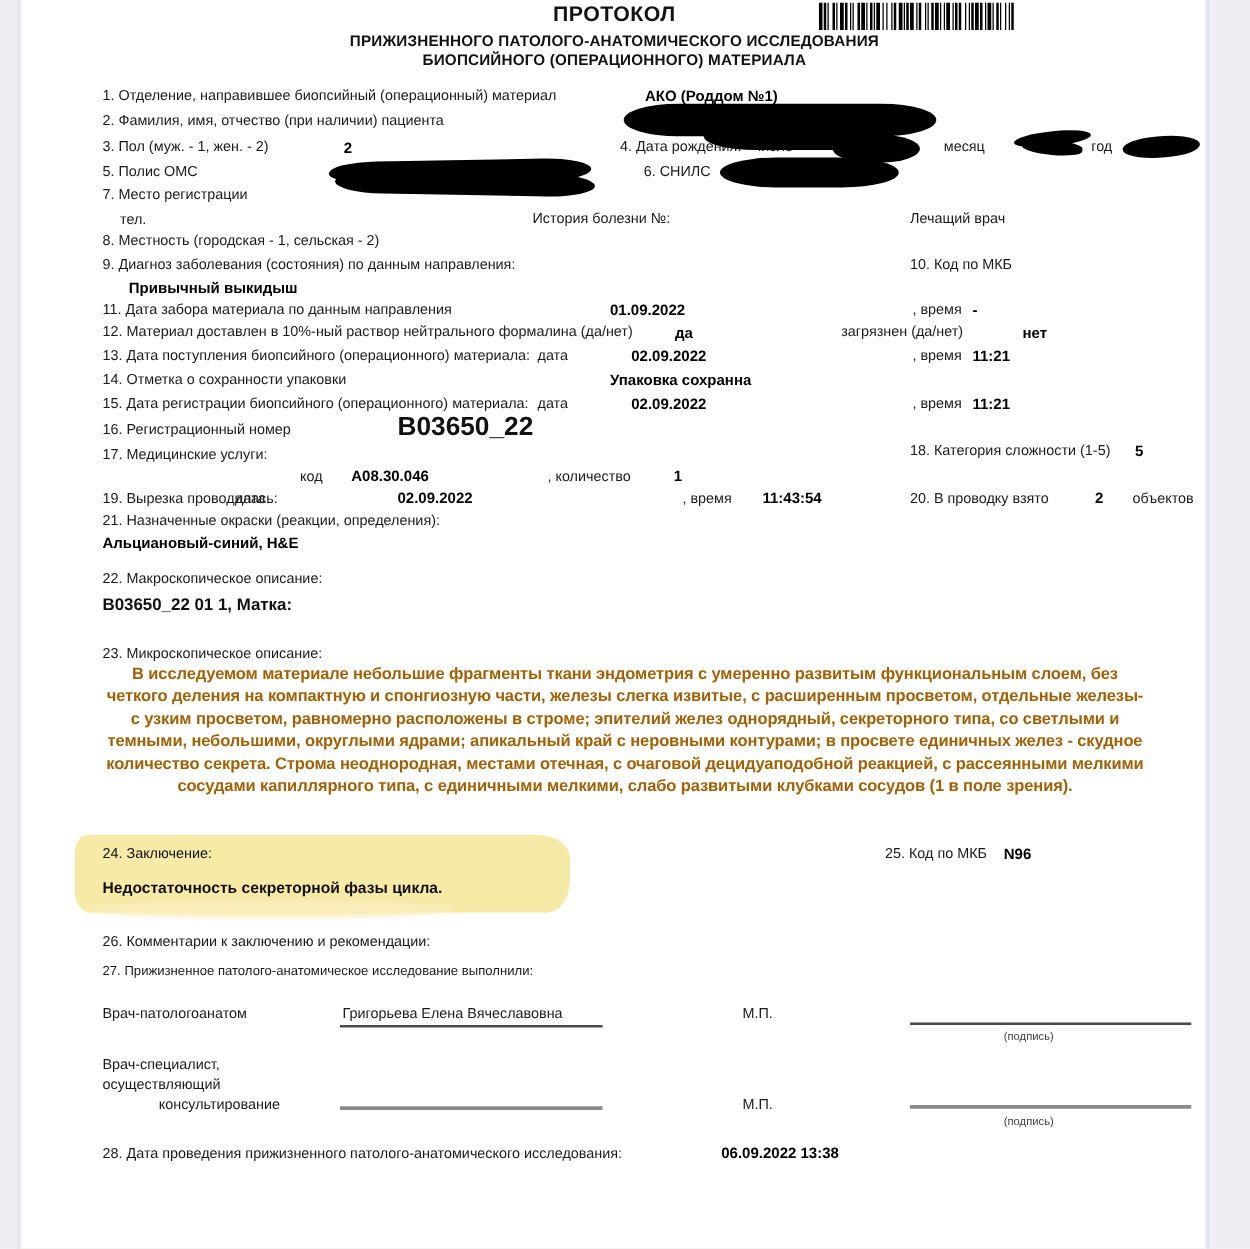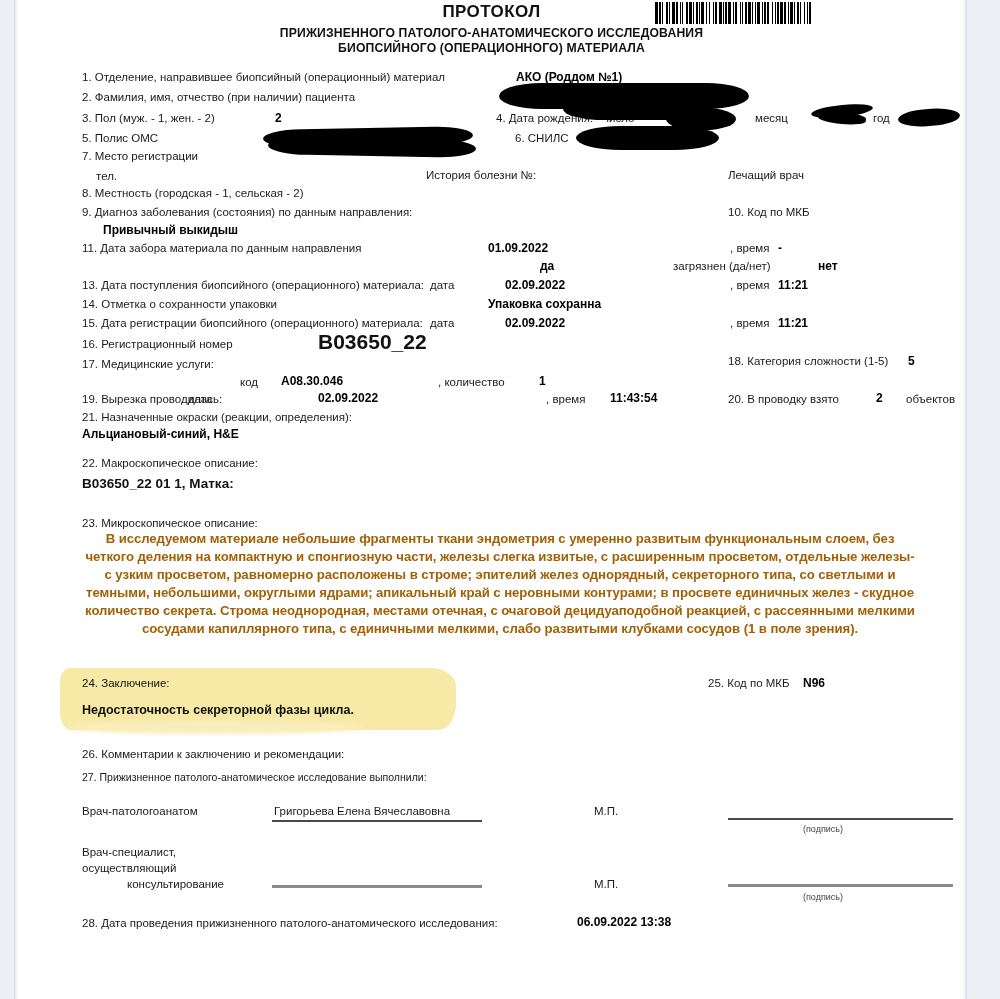--- a/index.html
+++ b/index.html
@@ -302,20 +302,21 @@
 
   <div class="t lbl" style="left:64px; top:207px;">9. Диагноз заболевания (состояния) по данным направления:</div>
   <div class="t lbl" style="left:710px; top:207px;">10. Код по МКБ</div>
   <div class="t val" style="left:85px; top:224px;">Привычный выкидыш</div>
 
   <div class="t lbl" style="left:64px; top:243px;">11. Дата забора материала по данным направления</div>
   <div class="t val" style="left:470px; top:242px;">01.09.2022</div>
   <div class="t lbl" style="left:712px; top:243px;">, время</div>
   <div class="t val" style="left:760px; top:242px;">-</div>
 
+  <div class="t lbl" style="left:64px; top:261px;">12. Материал доставлен в 10%-ный раствор нейтрального формалина (да/нет)</div>
   <div class="t val" style="left:522px; top:260px;">да</div>
   <div class="t lbl" style="left:655px; top:261px;">загрязнен (да/нет)</div>
   <div class="t val" style="left:800px; top:260px;">нет</div>
 
   <div class="t lbl" style="left:64px; top:280px;">13. Дата поступления биопсийного (операционного) материала:</div>
   <div class="t lbl" style="left:412px; top:280px;">дата</div>
   <div class="t val" style="left:487px; top:279px;">02.09.2022</div>
   <div class="t lbl" style="left:712px; top:280px;">, время</div>
   <div class="t val" style="left:760px; top:279px;">11:21</div>
 

